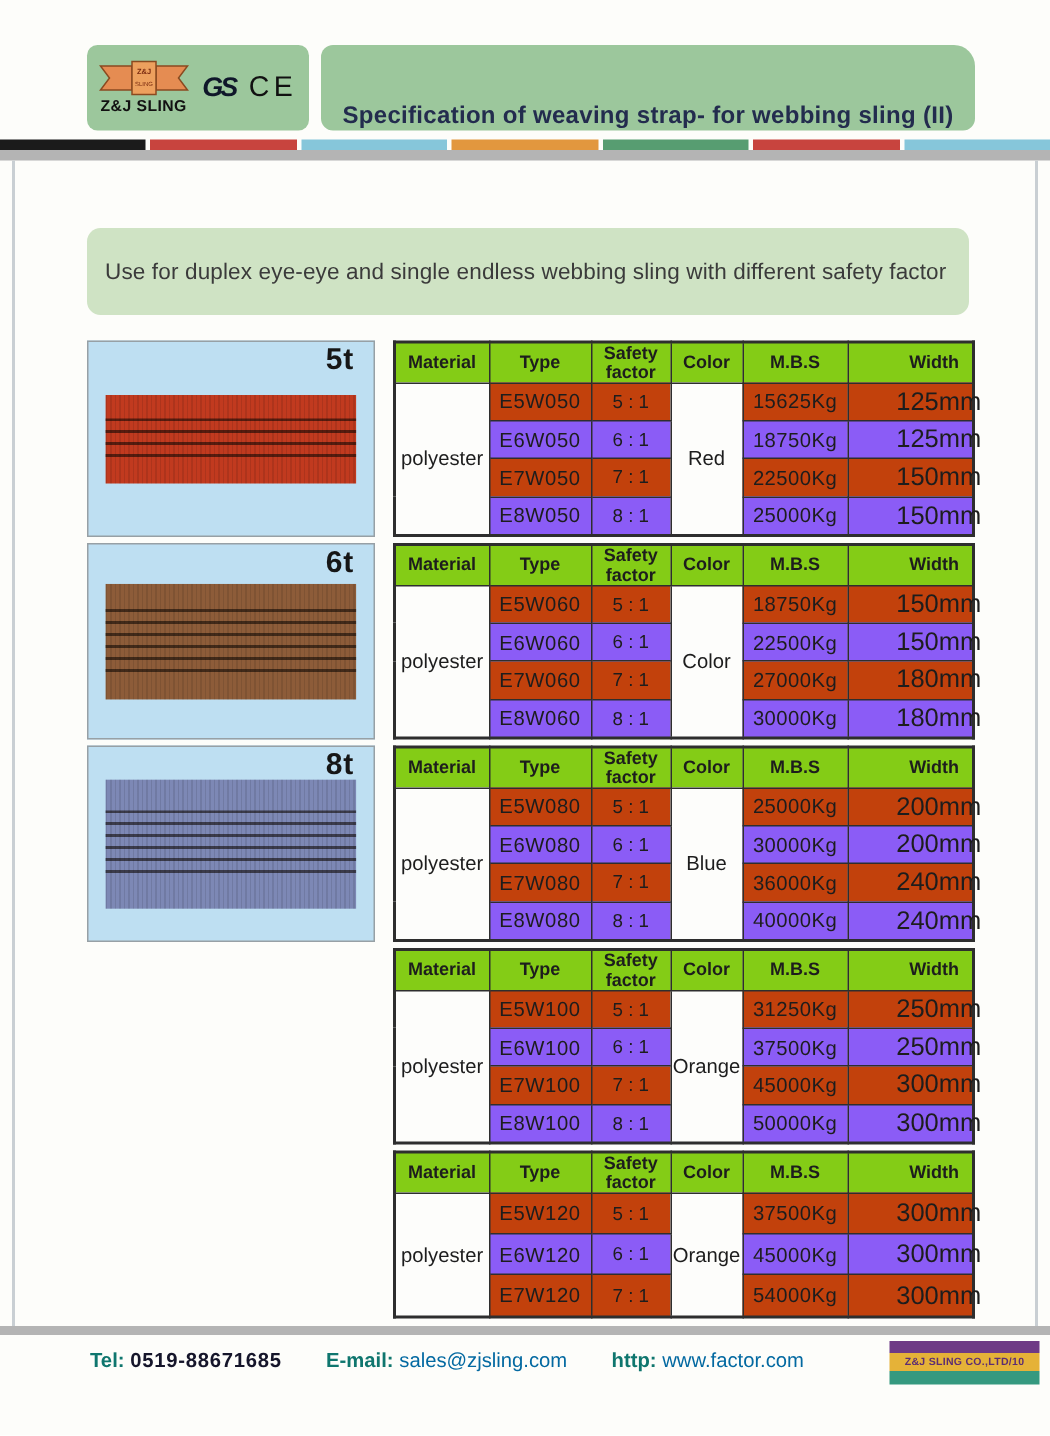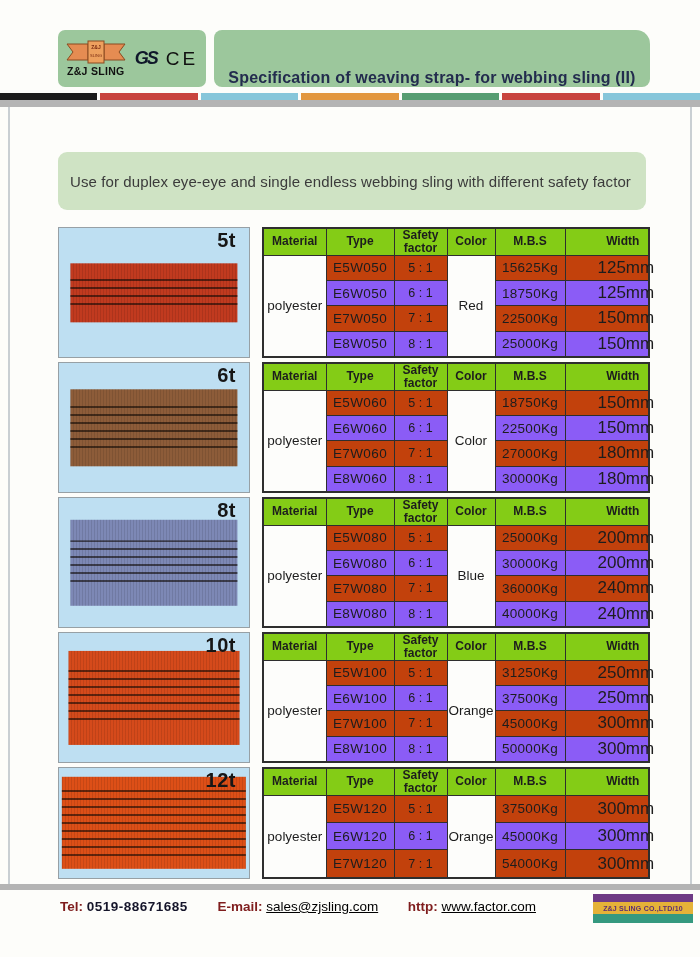--- a/index.html
+++ b/index.html
@@ -60,22 +60,22 @@
   .shade td { background:#8b5cf6; }
   .material-cell, .color-cell { background:#fdfdfb !important; font-size:13.5px; }
   .type-cell { font-size:13.5px; letter-spacing:0.4px; }
   .safety-cell { font-size:12.5px; }
   .mbs-cell { font-size:13.5px; letter-spacing:0.3px; }
   .width-cell { font-size:17px; }
 
   
   .footer-contact { position:absolute; left:60px; top:899px; font-size:13.5px; color:#1c1c2e;
     white-space:nowrap; }
-  .footer-contact .lbl { font-weight:bold; color:#7f1d1d; }
-  .footer-contact .val { color:#000000;text-decoration:underline; }
+  .footer-contact .lbl { font-weight:bold; color:#0f766e; }
+  .footer-contact .val { color:#0369a1; }
   .footer-contact .tel-val { font-weight:bold; color:#15152a; letter-spacing:0.5px; }
   .footer-contact .gap { display:inline-block; width:22px; }
   .badge { position:absolute; left:593px; top:894px; width:100px; }
   .badge-top { height:8px; }
   .badge-mid { height:12px; display:flex; align-items:center; justify-content:center; }
   .badge-mid span { font-size:7px; font-weight:bold; color:#5c2d73; letter-spacing:0.2px; }
   .badge-bot { height:9px; }
 </style>
 </head>
 <body>
@@ -260,26 +260,20 @@
               <td class="type-cell col1">E8W080</td>
               <td class="safety-cell col2">8 : 1</td>
               <td class="mbs-cell col4">40000Kg</td>
               <td class="width-cell col5">240mm</td>
             </tr>
           </tbody>
     </table>
   </section>
 
   <section class="product-section">
-    <div class="swatch-panel">
-      <span class="capacity">10t</span>
-      <div class="strap" style="background: rgb(213, 74, 27); height: 73%; width: 90%;">
-        <div class="stripes" style="height: 60%;"></div>
-      </div>
-    </div>
     <table class="spec-table">
       <thead>
             <tr>
               <th class="col0">Material</th>
               <th class="col1">Type</th>
               <th class="col2">Safety factor</th>
               <th class="col3">Color</th>
               <th class="col4">M.B.S</th>
               <th class="col5">Width</th>
             </tr>
@@ -309,26 +303,20 @@
               <td class="type-cell col1">E8W100</td>
               <td class="safety-cell col2">8 : 1</td>
               <td class="mbs-cell col4">50000Kg</td>
               <td class="width-cell col5">300mm</td>
             </tr>
           </tbody>
     </table>
   </section>
 
   <section class="product-section">
-    <div class="swatch-panel">
-      <span class="capacity">12t</span>
-      <div class="strap" style="background: rgb(221, 79, 23); height: 84%; width: 97%;">
-        <div class="stripes" style="height: 72%;"></div>
-      </div>
-    </div>
     <table class="spec-table">
       <thead>
             <tr>
               <th class="col0">Material</th>
               <th class="col1">Type</th>
               <th class="col2">Safety factor</th>
               <th class="col3">Color</th>
               <th class="col4">M.B.S</th>
               <th class="col5">Width</th>
             </tr>

